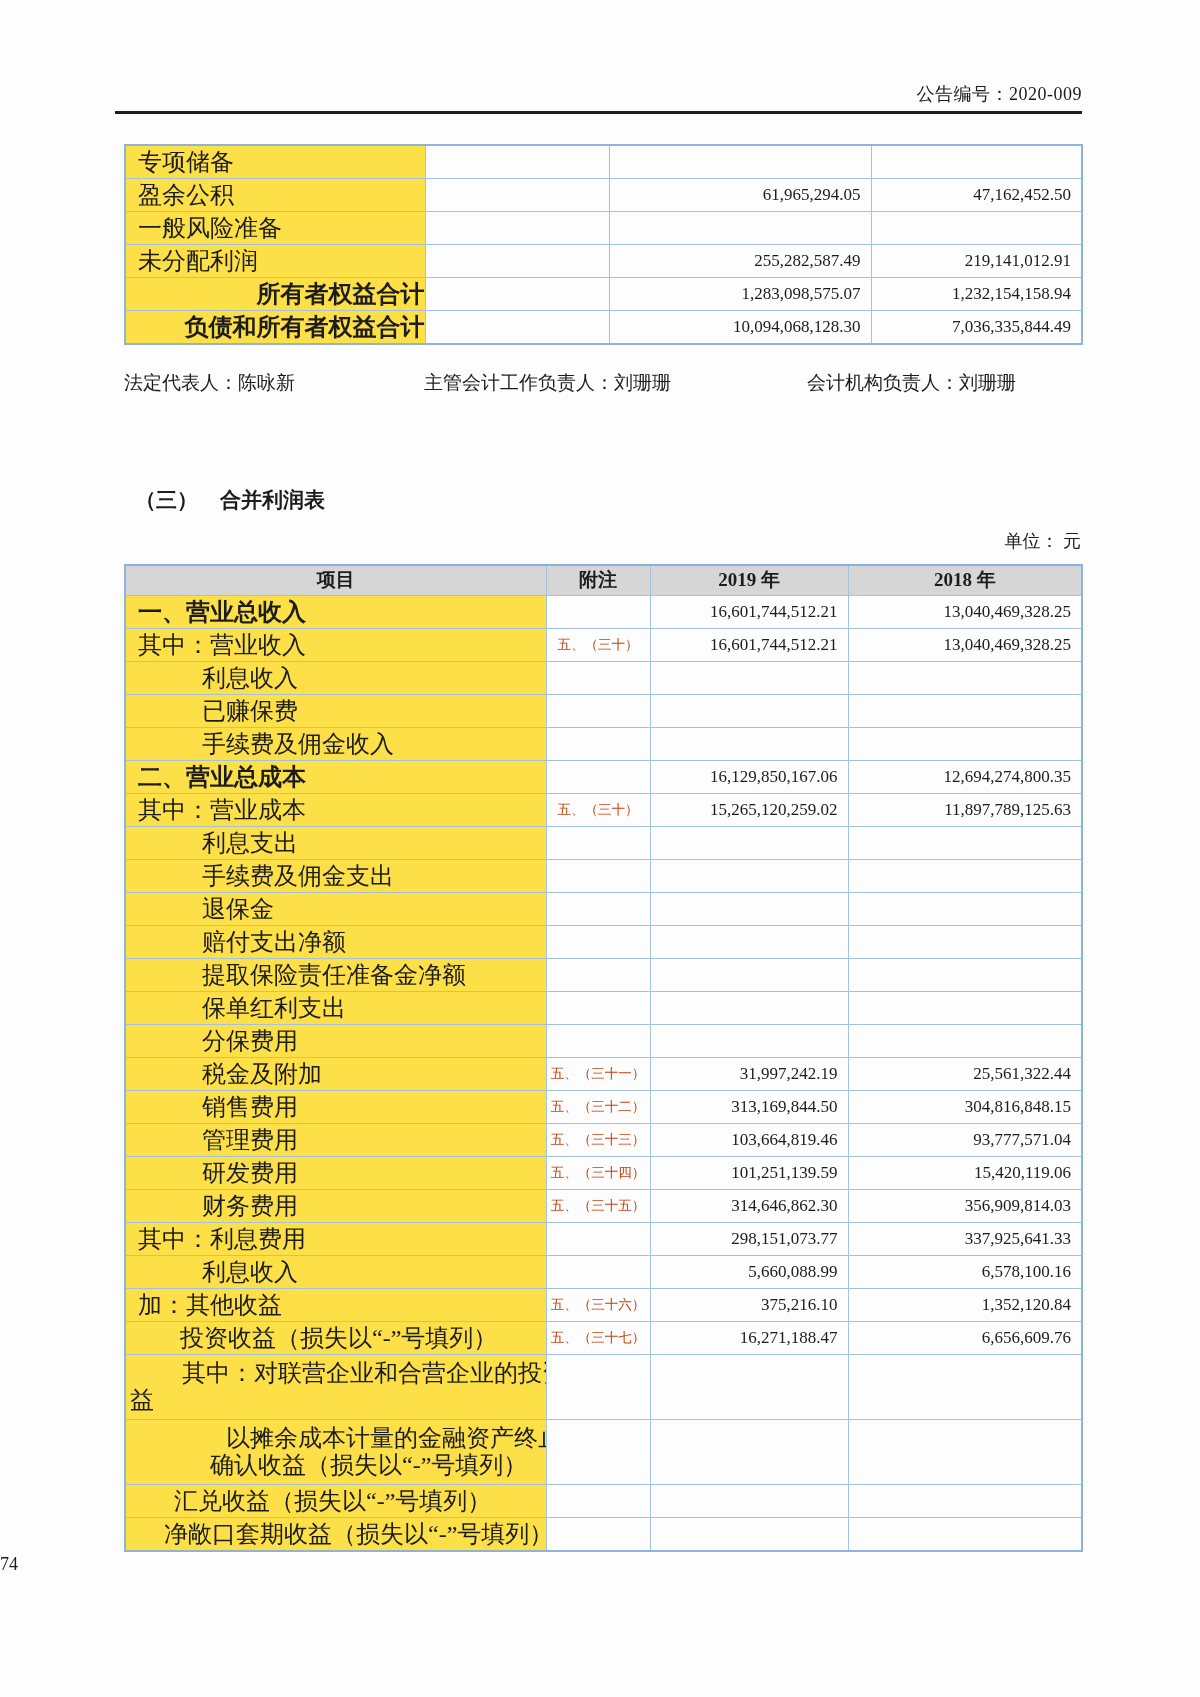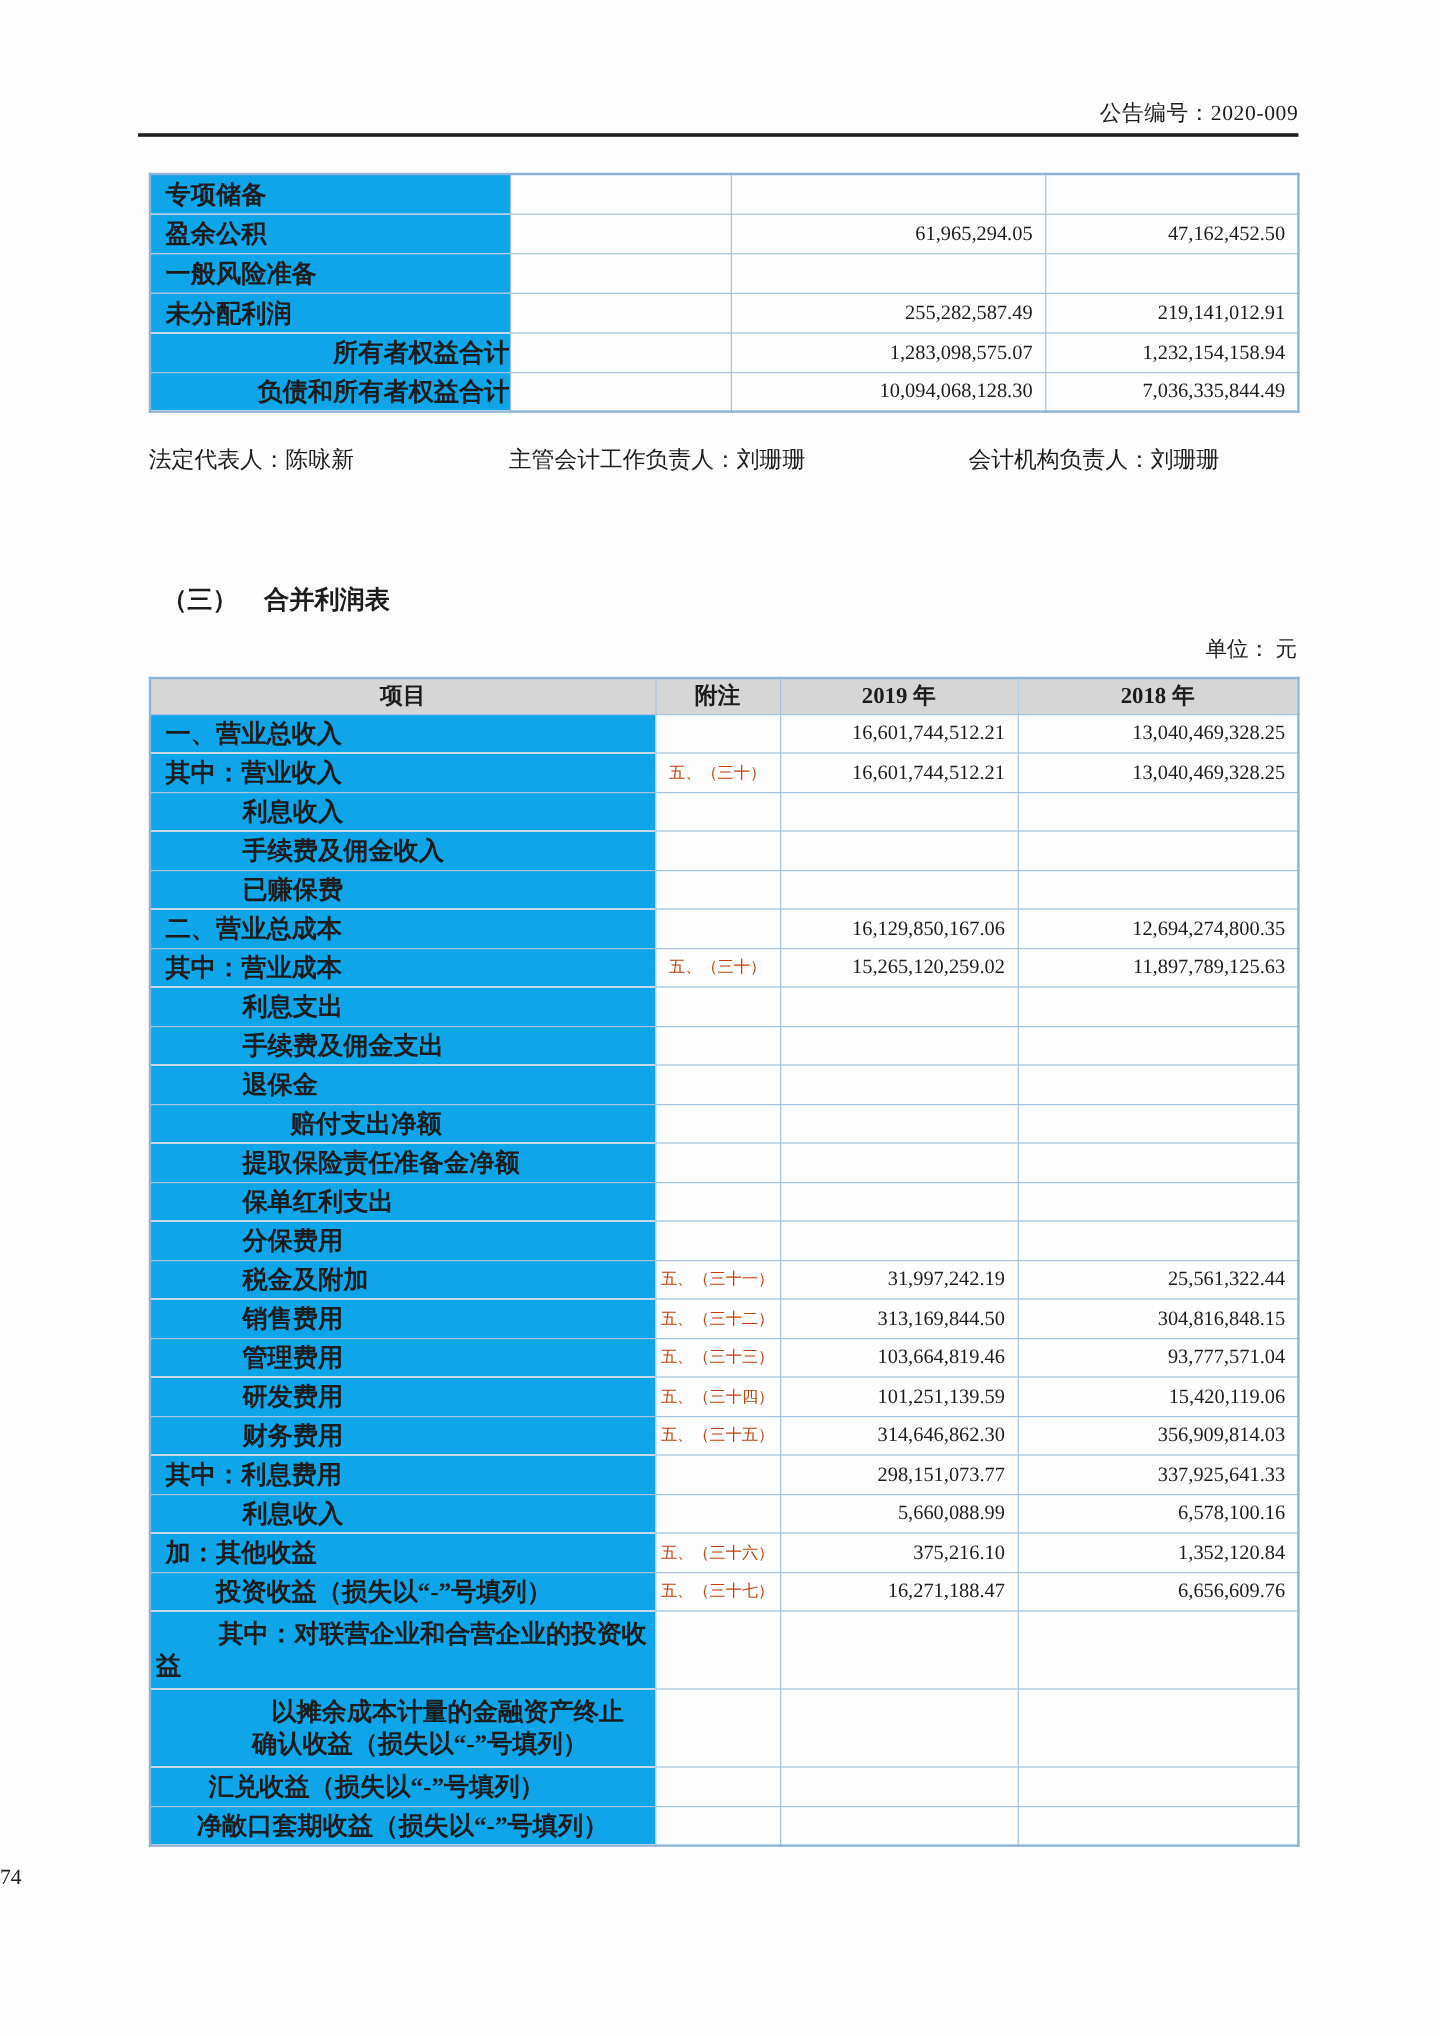--- a/index.html
+++ b/index.html
@@ -42,24 +42,23 @@
     padding: 0;
     overflow: hidden;
     white-space: nowrap;
   }
   .equity-table-wrap { position: absolute; top: 144px; left: 124px; }
   .income-table-wrap { position: absolute; top: 564px; left: 124px; }
   .equity-table tr { height: 33px; }
   .income-table thead tr { height: 30px; margin-top: 44px; }
   .income-table tbody tr { height: 32.5px; }
   td.c-label {
-    background: #0ea5e9;
-    font-size: 21px;
+    background: #fde047;
+    font-size: 24px;
     padding-left: 12px;
-    font-weight: bold;
   }
   td.c-label.center { text-align: right; padding-left: 0; }
   td.c-label.multiline { white-space: normal; line-height: 27px; padding-left: 0; }
   td.c-label.multiline div { white-space: nowrap; }
   .bold { font-weight: bold; }
   td.c-note {
     text-align: center;
     font-size: 13.5px;
     color: #c2410c;
   }
@@ -206,27 +205,27 @@
             <td class="c-num">16,601,744,512.21</td>
             <td class="c-num">13,040,469,328.25</td>
           </tr>
           <tr>
             <td class="c-label" style="padding-left: 76px;">利息收入</td>
             <td class="c-note"></td>
             <td class="c-num"></td>
             <td class="c-num"></td>
           </tr>
           <tr>
+            <td class="c-label" style="padding-left: 76px;">已赚保费</td>
+            <td class="c-note"></td>
+            <td class="c-num"></td>
+            <td class="c-num"></td>
+          </tr>
+          <tr>
             <td class="c-label" style="padding-left: 76px;">手续费及佣金收入</td>
-            <td class="c-note"></td>
-            <td class="c-num"></td>
-            <td class="c-num"></td>
-          </tr>
-          <tr>
-            <td class="c-label" style="padding-left: 76px;">已赚保费</td>
             <td class="c-note"></td>
             <td class="c-num"></td>
             <td class="c-num"></td>
           </tr>
           <tr>
             <td class="c-label bold" style="padding-left: 12px;">二、营业总成本</td>
             <td class="c-note"></td>
             <td class="c-num">16,129,850,167.06</td>
             <td class="c-num">12,694,274,800.35</td>
           </tr>
@@ -248,21 +247,21 @@
             <td class="c-num"></td>
             <td class="c-num"></td>
           </tr>
           <tr>
             <td class="c-label" style="padding-left: 76px;">退保金</td>
             <td class="c-note"></td>
             <td class="c-num"></td>
             <td class="c-num"></td>
           </tr>
           <tr>
-            <td class="c-label" style="padding-left: 116px;">赔付支出净额</td>
+            <td class="c-label" style="padding-left: 76px;">赔付支出净额</td>
             <td class="c-note"></td>
             <td class="c-num"></td>
             <td class="c-num"></td>
           </tr>
           <tr>
             <td class="c-label" style="padding-left: 76px;">提取保险责任准备金净额</td>
             <td class="c-note"></td>
             <td class="c-num"></td>
             <td class="c-num"></td>
           </tr>

